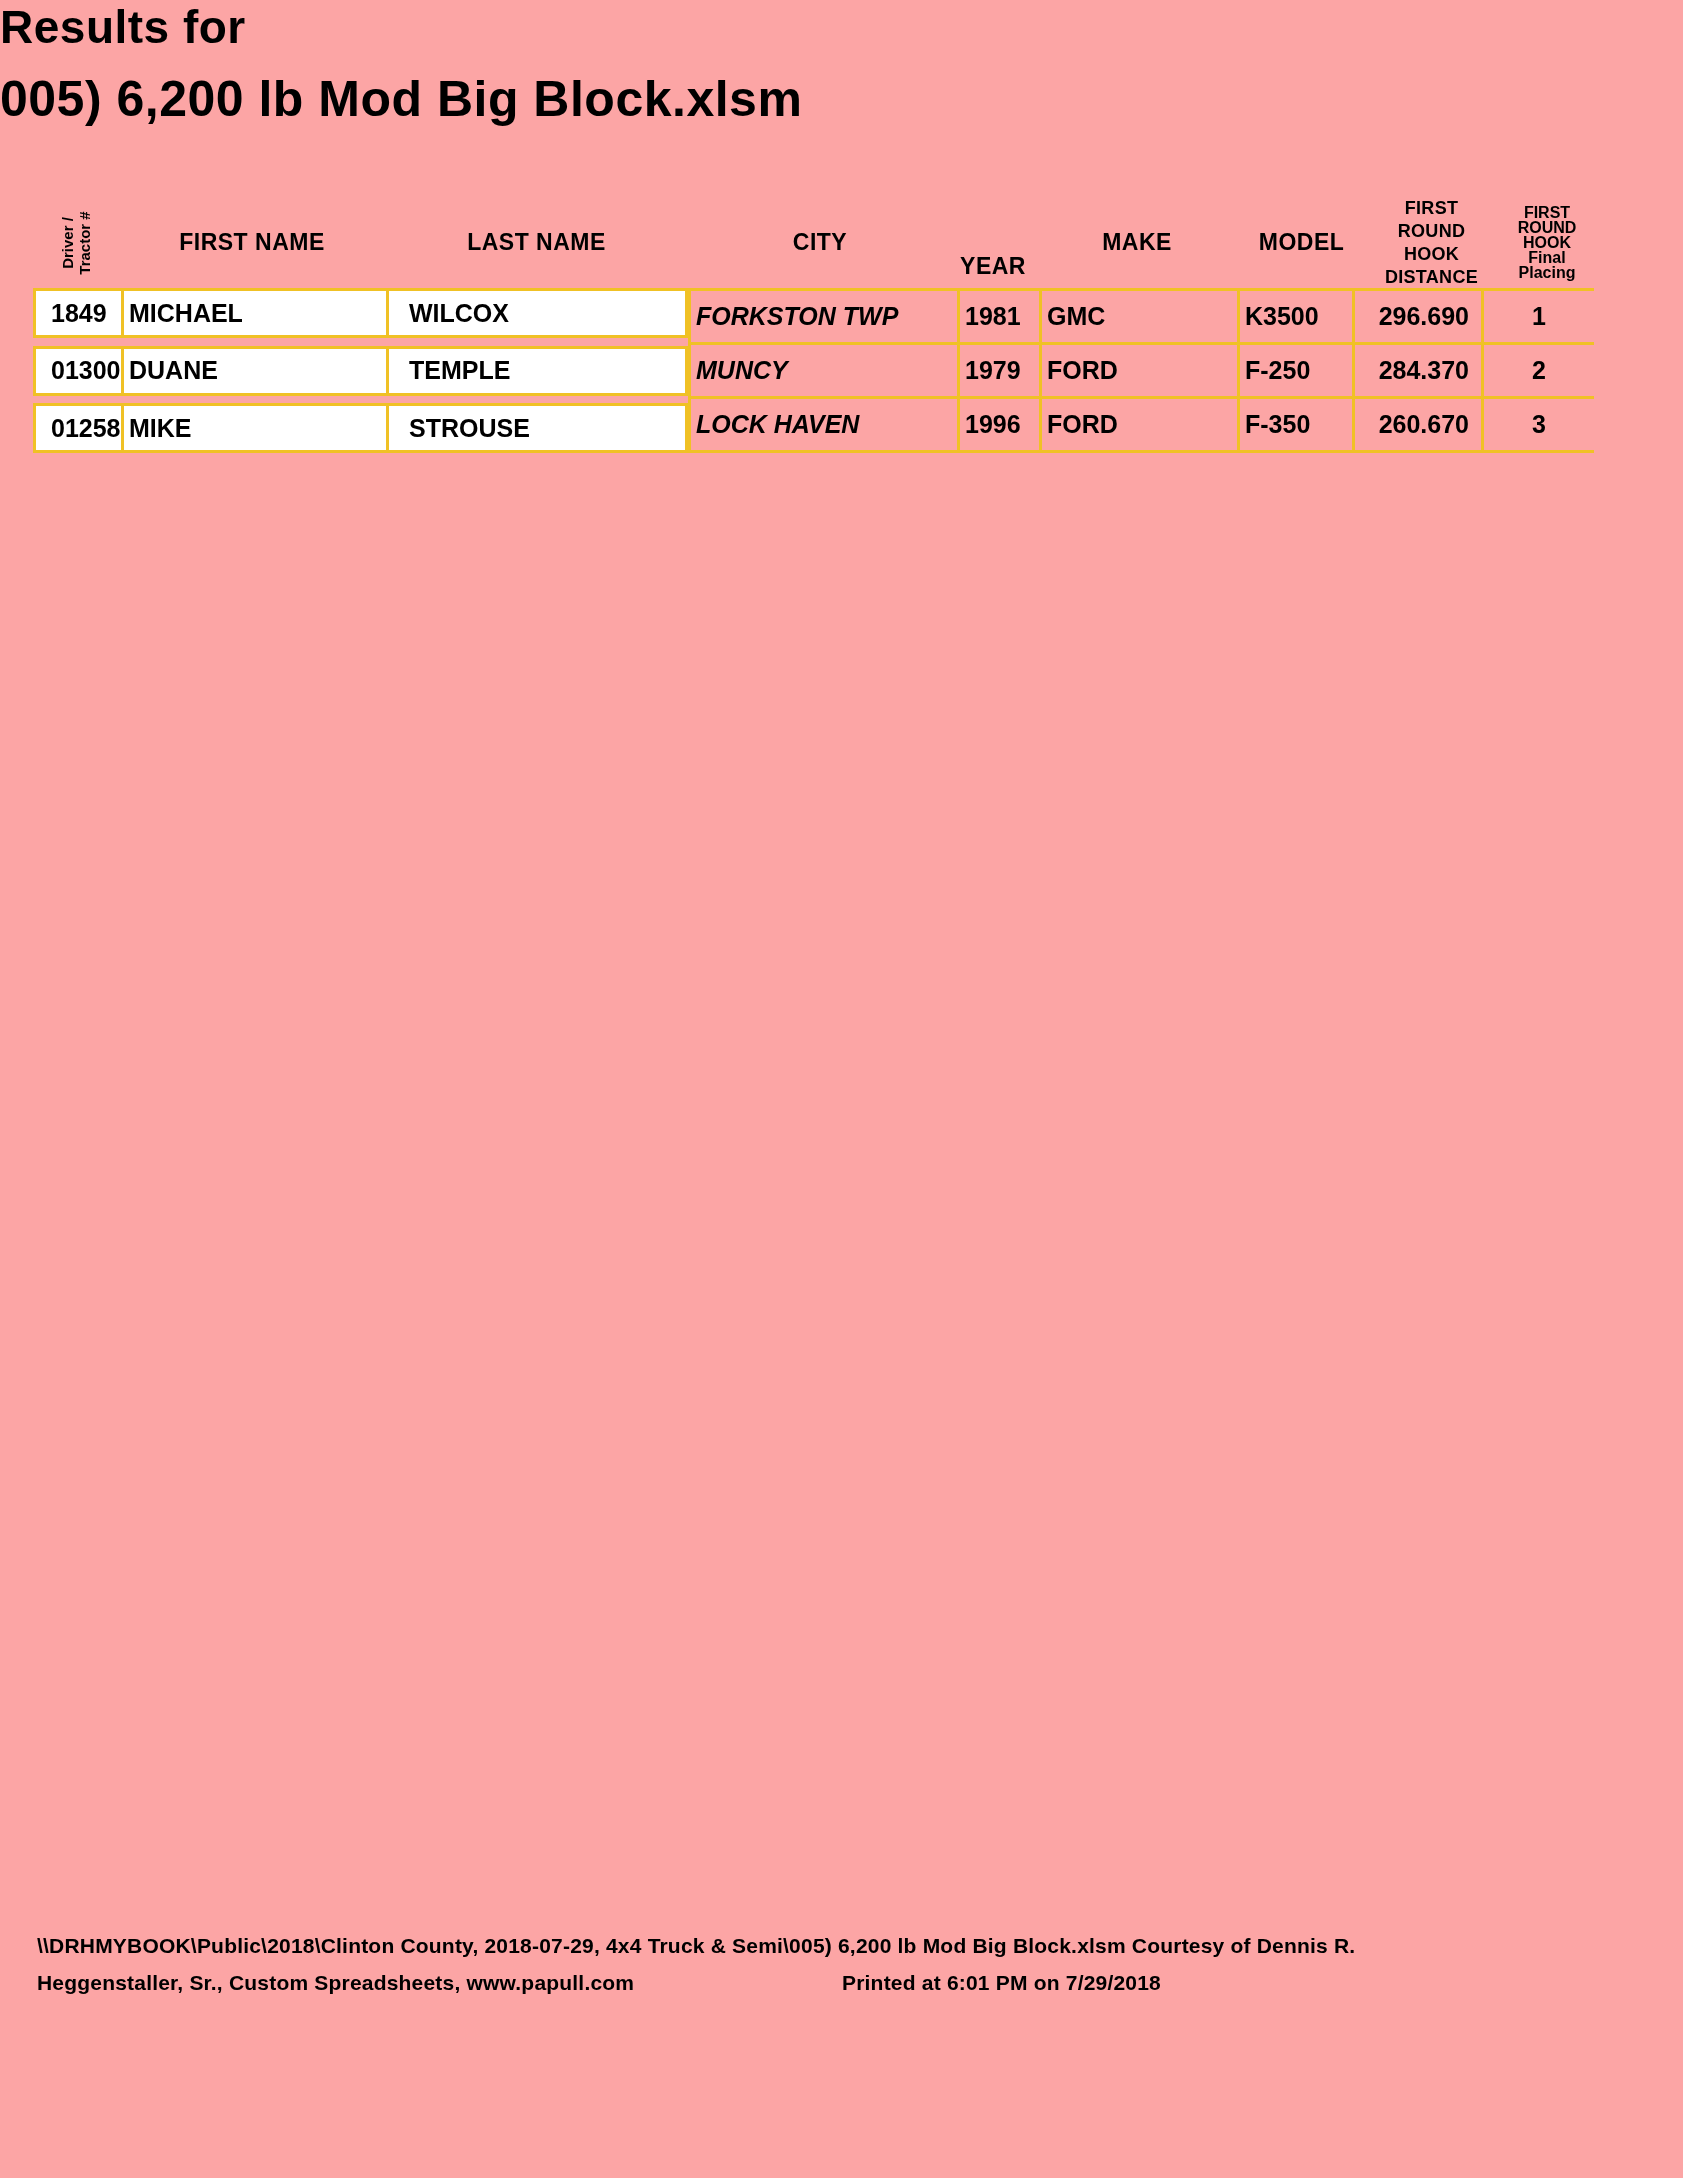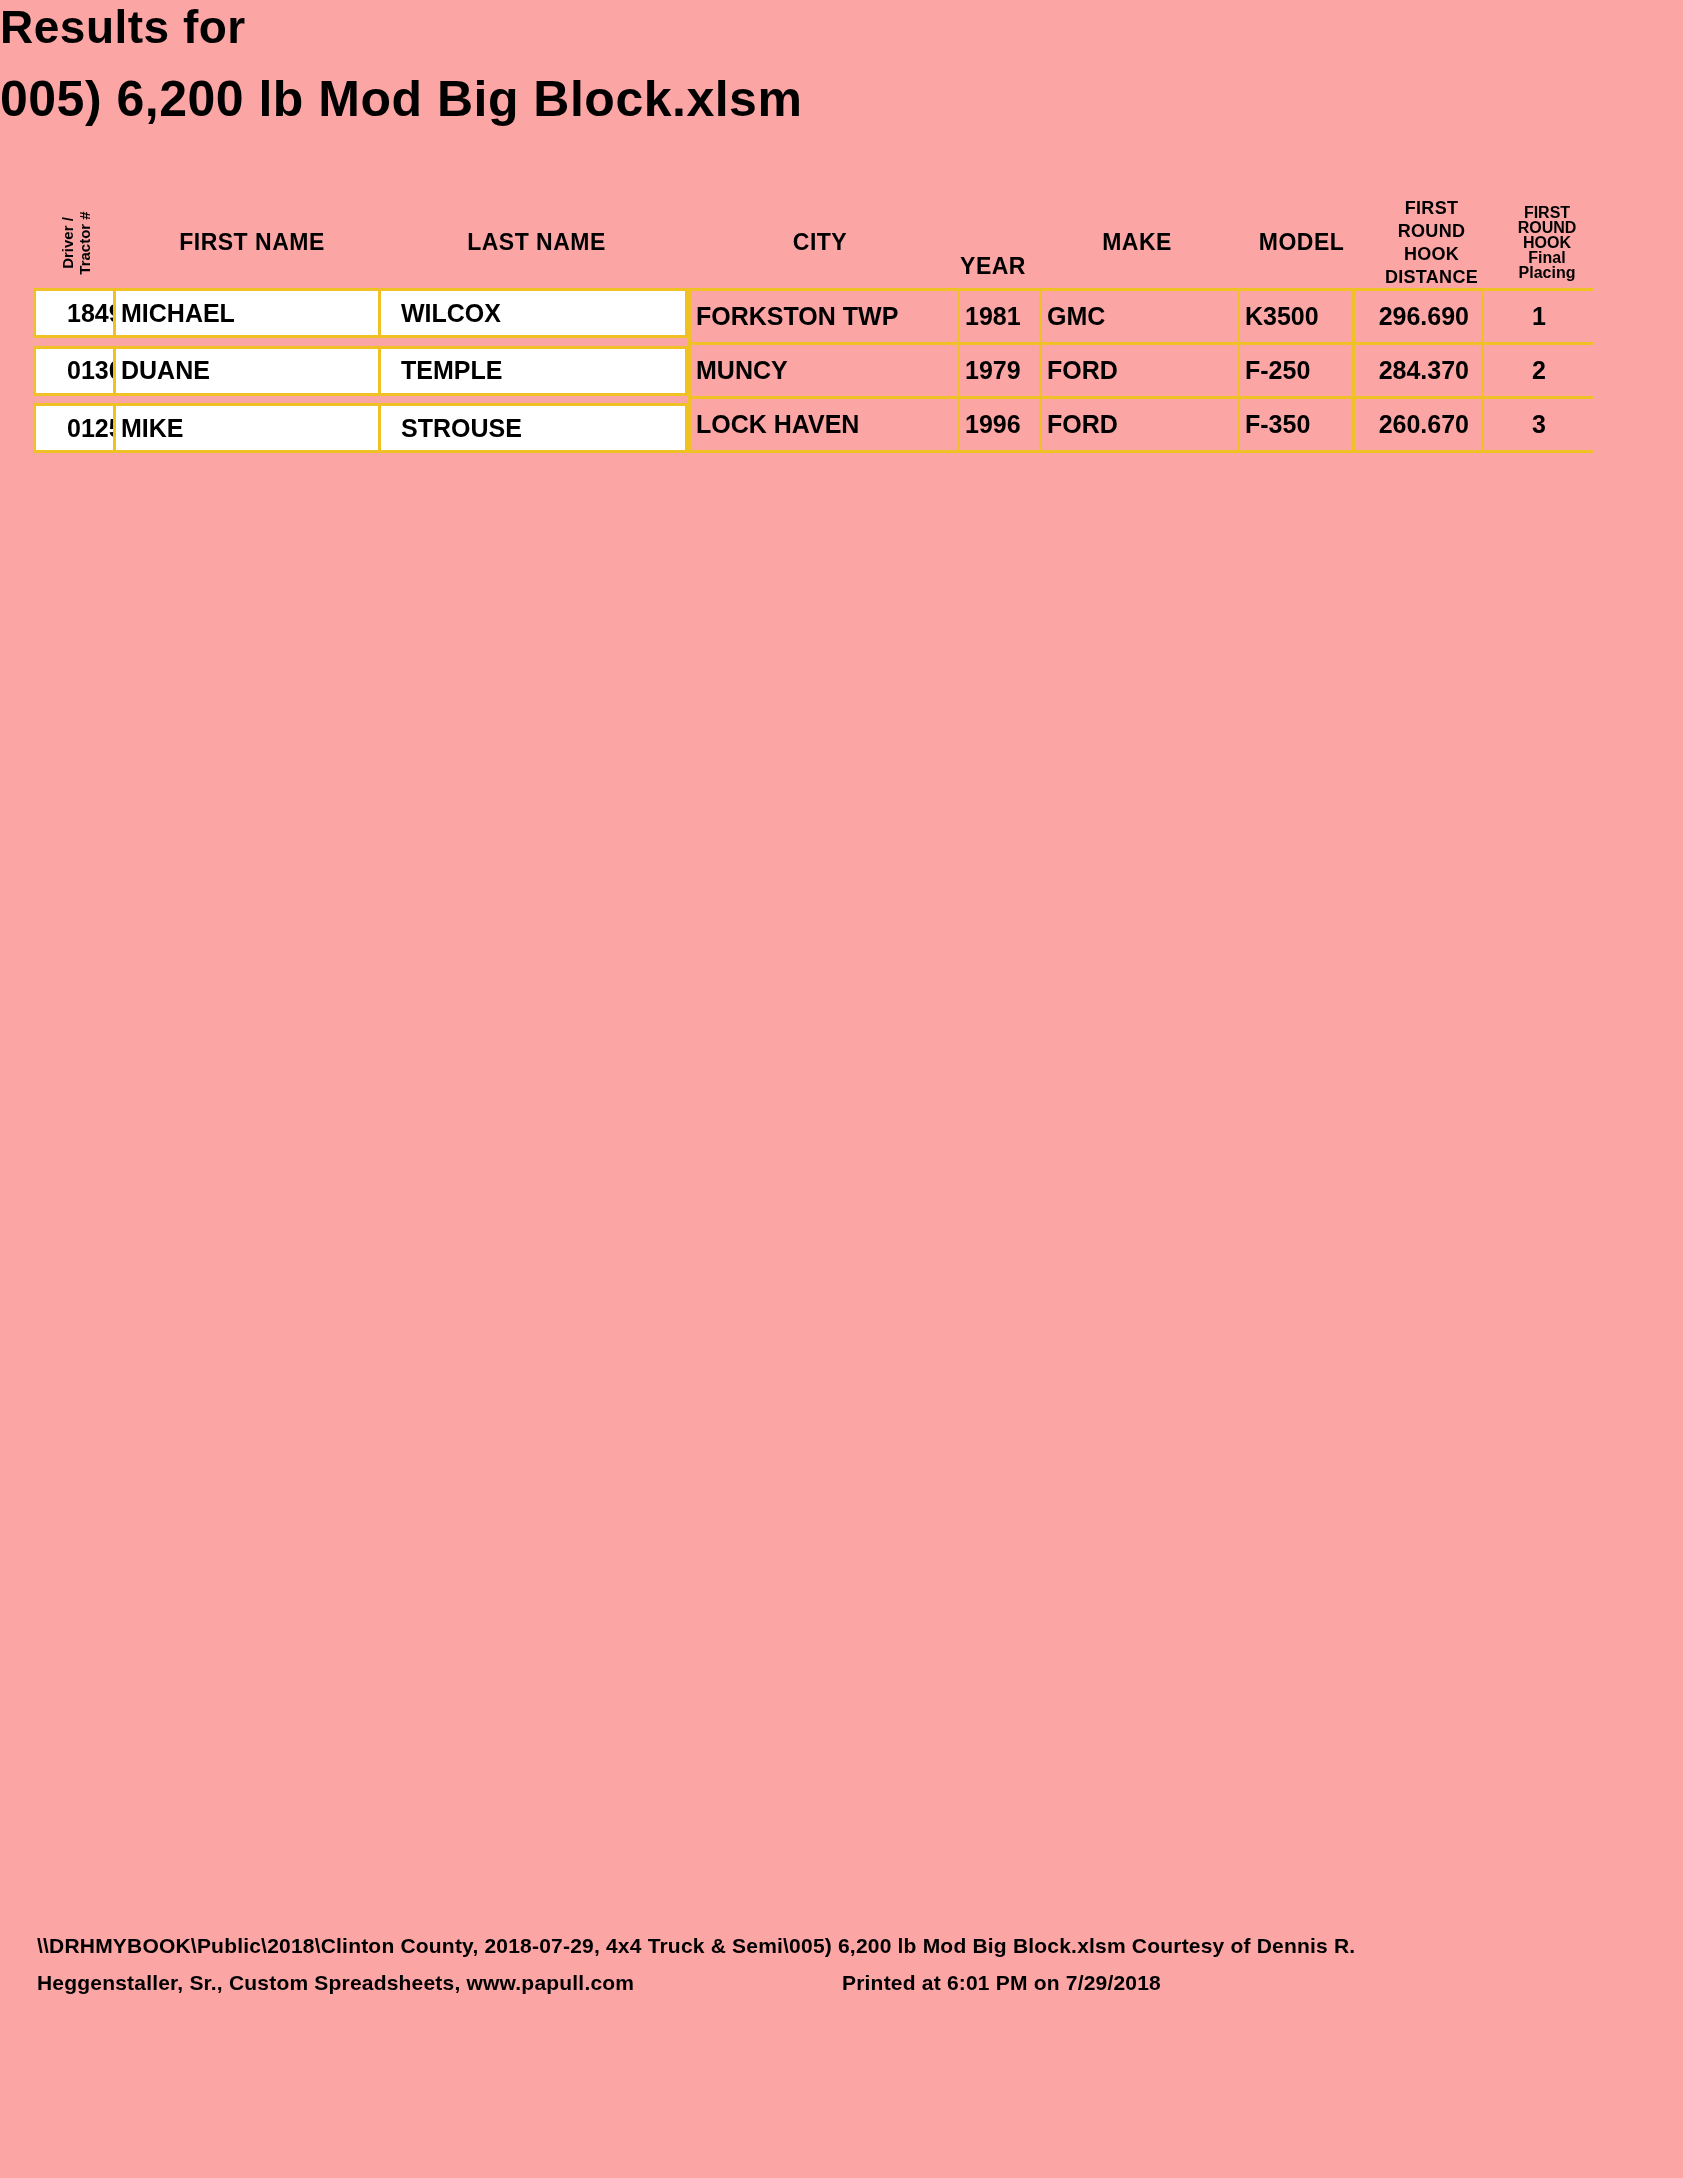--- a/index.html
+++ b/index.html
@@ -33,29 +33,29 @@
   .h-model { width:123px; }
   .h-dist  { width:137px; height:100%; font-size:18px; line-height:23px;
              display:flex; flex-direction:column; justify-content:flex-end; letter-spacing:0.3px; }
   .h-place { width:94px; font-size:16px; line-height:15px; letter-spacing:0;text-align:center; }
 
   
   .band { position:absolute; left:33px; top:288px; width:1561px; height:165px; display:flex; }
   .left-sec { width:655px; display:flex; flex-direction:column; justify-content:space-between; }
   .left-row { height:50px; box-sizing:border-box; border:3px solid #F0C125; display:flex; background:#fff; }
   .cell { display:flex; align-items:center; font-size:25px; box-sizing:border-box; overflow:hidden; white-space:nowrap; }
-  .c-driver { width:80px; border-right:3px solid #F0C125; padding-left:31px; }
+  .c-driver { width:88px; border-right:3px solid #F0C125; padding-left:15px; }
   .c-first  { width:265px; border-right:3px solid #F0C125; padding-left:5px; }
   .c-last   { flex:1; padding-left:20px; }
 
   .right-sec { flex:1; display:flex; flex-direction:column; box-sizing:border-box;
                border-top:3px solid #F0C125; border-bottom:3px solid #F0C125; }
   .right-row { flex:1; display:flex; border-bottom:3px solid #F0C125; box-sizing:border-box; }
   .right-row:last-child { border-bottom:none; }
-  .c-city  { width:261px; border-left:3px solid #F0C125; border-right:3px solid #F0C125; padding-left:5px; box-sizing:content-box; }
+  .c-city  { width:261px; border-left:3px solid #F0C125; border-right:3px solid #F0C125; padding-left:5px; box-sizing:content-box;font-style:italic; }
   .c-year  { width:82px; border-right:3px solid #F0C125; padding-left:5px; }
   .c-make  { width:198px; border-right:3px solid #F0C125; padding-left:5px; }
   .c-model { width:115px; border-right:3px solid #F0C125; padding-left:5px; }
   .c-dist  { width:129px; border-right:3px solid #F0C125; justify-content:flex-end; padding-right:12px; }
   .c-place { flex:1; justify-content:center; }
 
   
   .footer { position:absolute; left:37px; top:1934px; width:1610px; font-size:21px; white-space:nowrap; letter-spacing:0.2px; }
   .footer-line2 { margin-top:13px; position:relative; }
   .printed-at { position:absolute; left:805px; top:0; }

